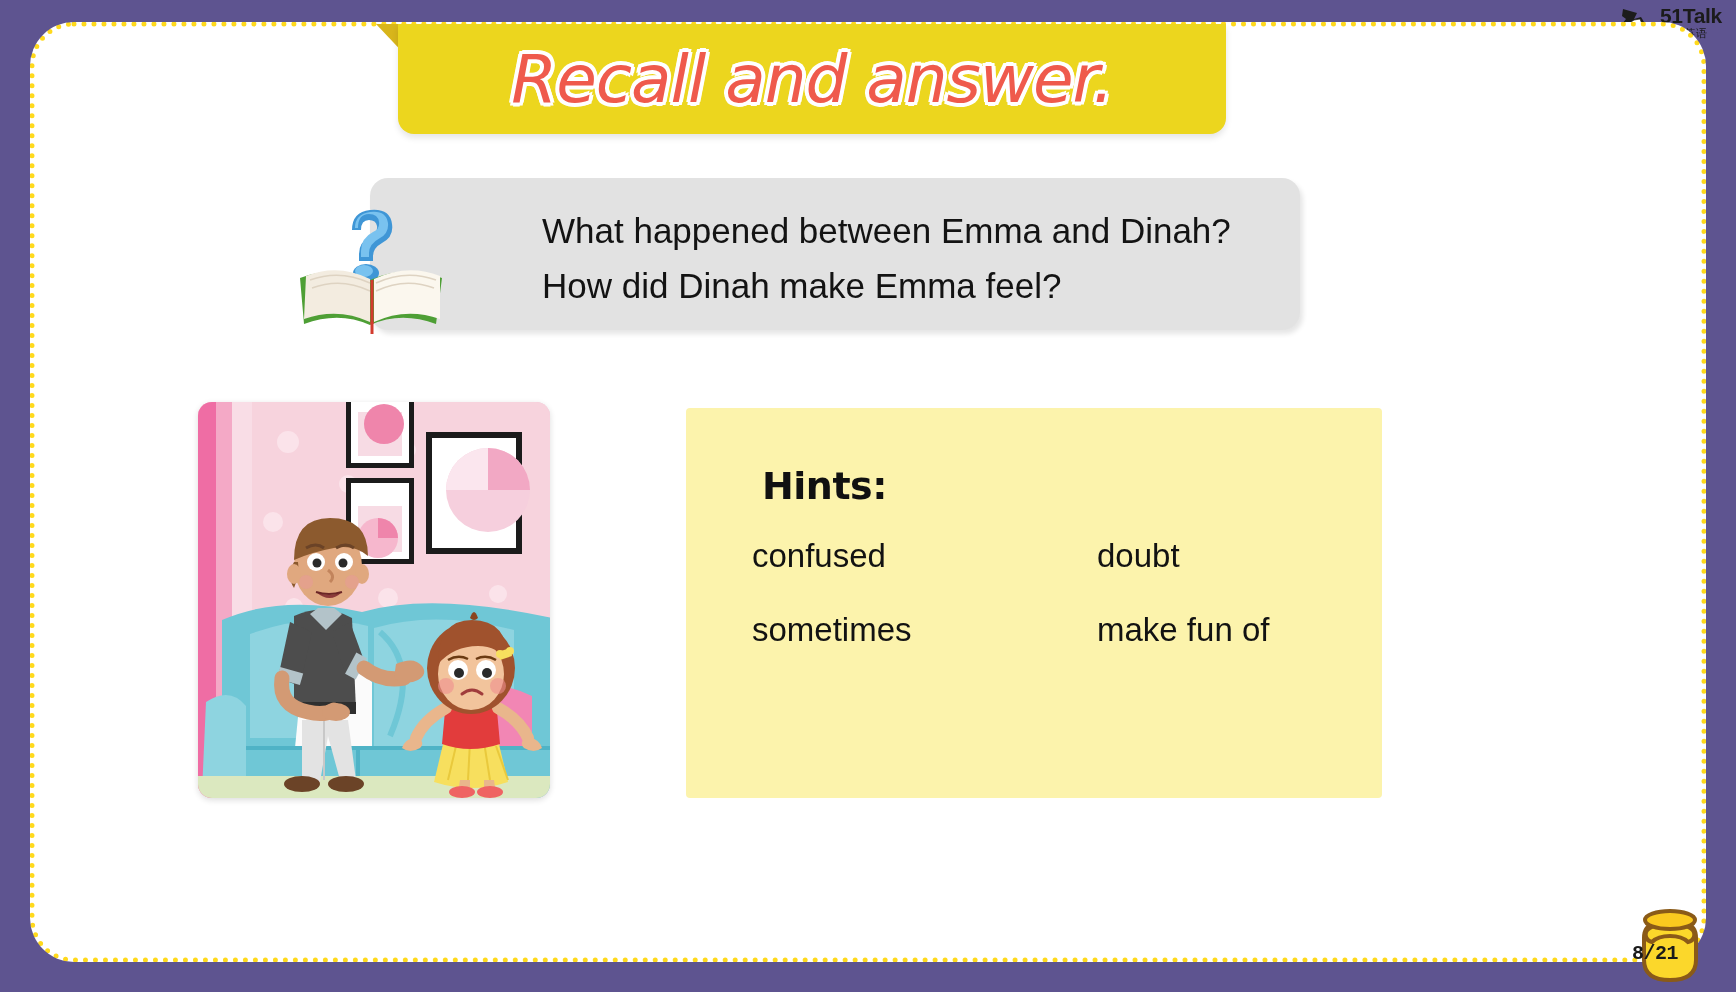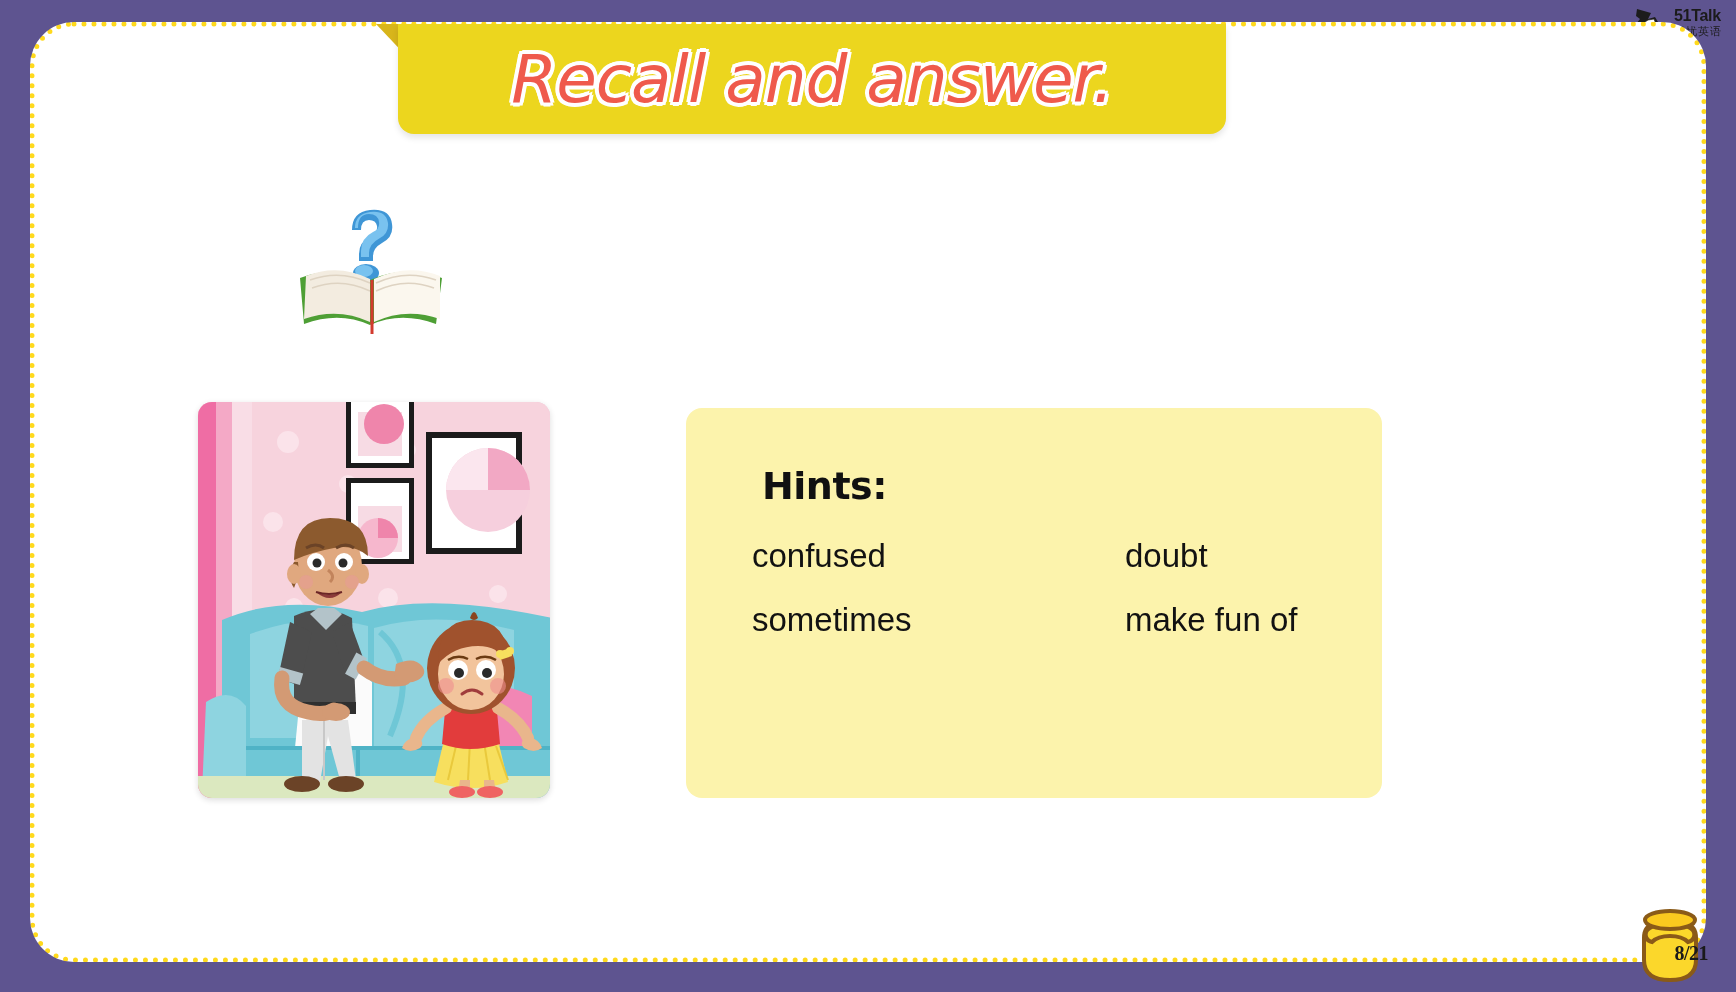--- a/index.html
+++ b/index.html
@@ -38,21 +38,21 @@
     right: 14px;
     top: 4px;
     display: flex;
     align-items: center;
     gap: 5px;
     height: 36px;
   }
   .logo-mark { width: 34px; height: 32px; display:block; }
   .logo-text { display: flex; flex-direction: column; line-height: 1; }
   .logo-en {
-    font-size: 16px;
+    font-size: 21px;
     font-weight: bold;
     color: #1b1b1b;
     letter-spacing: -0.3px;
   }
   .logo-cn {
     font-size: 11px;
     color: #1b1b1b;
     letter-spacing: 1px;
     margin-top: 2px;
   }
@@ -151,41 +151,40 @@
   }
 
   
   .hints-card {
     position: absolute;
     left: 686px;
     top: 408px;
     width: 696px;
     height: 390px;
     background: #fcf3ac;
-    border-radius: 16px;
+    border-radius: 4px;
   }
   .hints-title {
     position: absolute;
     left: 76px;
     top: 56px;
     font-family: "DejaVu Sans", sans-serif;
     font-size: 38px;
     font-weight: bold;
     color: #111111;
     letter-spacing: -0.5px;
   }
   .hints-grid {
     position: absolute;
     left: 66px;
     top: 130px;
     width: 620px;
     display: grid;
     grid-template-columns: 345px 275px;
     row-gap: 38px;
-    gap: 28px;
   }
   .hint-word {
     font-family: "Liberation Sans", sans-serif;
     font-size: 33px;
     color: #121212;
     line-height: 1.1;
     white-space: nowrap;
   }
 
   
@@ -194,22 +193,22 @@
     right: 28px;
     bottom: 8px;
     width: 76px;
     height: 86px;
   }
   .page-num {
     position: absolute;
     left: 0;
     top: 44px;
     width: 76px;
-    text-align: right;
-    font-family: Liberation Serif, serif;
+    text-align: left;
+    font-family: Liberation Mono, monospace;
     font-size: 20px;
     font-weight: bold;
     color: #1a1a1a;
     letter-spacing: -0.5px;
   }
 </style>
 </head>
 <body>
 
 <div id="slide">
@@ -228,20 +227,24 @@
   <div class="panel"></div>
 
   <div class="ribbon-wrap">
     <div class="ribbon-fold"></div>
     <div class="ribbon-body">
       <span class="ribbon-title">Recall and answer.</span>
     </div>
   </div>
 
   <div class="question-row">
+    <div class="question-bubble">
+      <div class="q-line">What happened between Emma and Dinah?</div>
+      <div class="q-line">How did Dinah make Emma feel?</div>
+    </div>
     <svg class="book-icon" viewBox="0 0 170 140">
 
       <g>
         <path d="M64 36 q0-18 18-20 q20-2 22 14 q2 13 -10 19 q-9 5 -9 13 l0 5 l-14 0 l0-7 q0-12 11-17 q8-4 7-11 q-1-6 -8-6 q-8 0-8 10 z" fill="#3f96d6"></path>
         <path d="M67 34 q0-14 15-16 q16-2 18 11 q1 10 -8 15 q-11 6 -11 15 l0 4 l-8 0 l0-6 q0-13 12-19 q7-3 6-10 q-1-8 -10-8 q-11 0-11 14 z" fill="#79c2ef"></path>
         <ellipse cx="78" cy="79" rx="13" ry="9" fill="#3f96d6"></ellipse>
         <ellipse cx="76" cy="77" rx="9" ry="6" fill="#79c2ef"></ellipse>
       </g>
 
       <path d="M12 84 q35-14 70 2 q35-16 72-2 l-6 46 q-35-13 -66 1 q-31-14 -66-1 z" fill="#4e9f35"></path>

